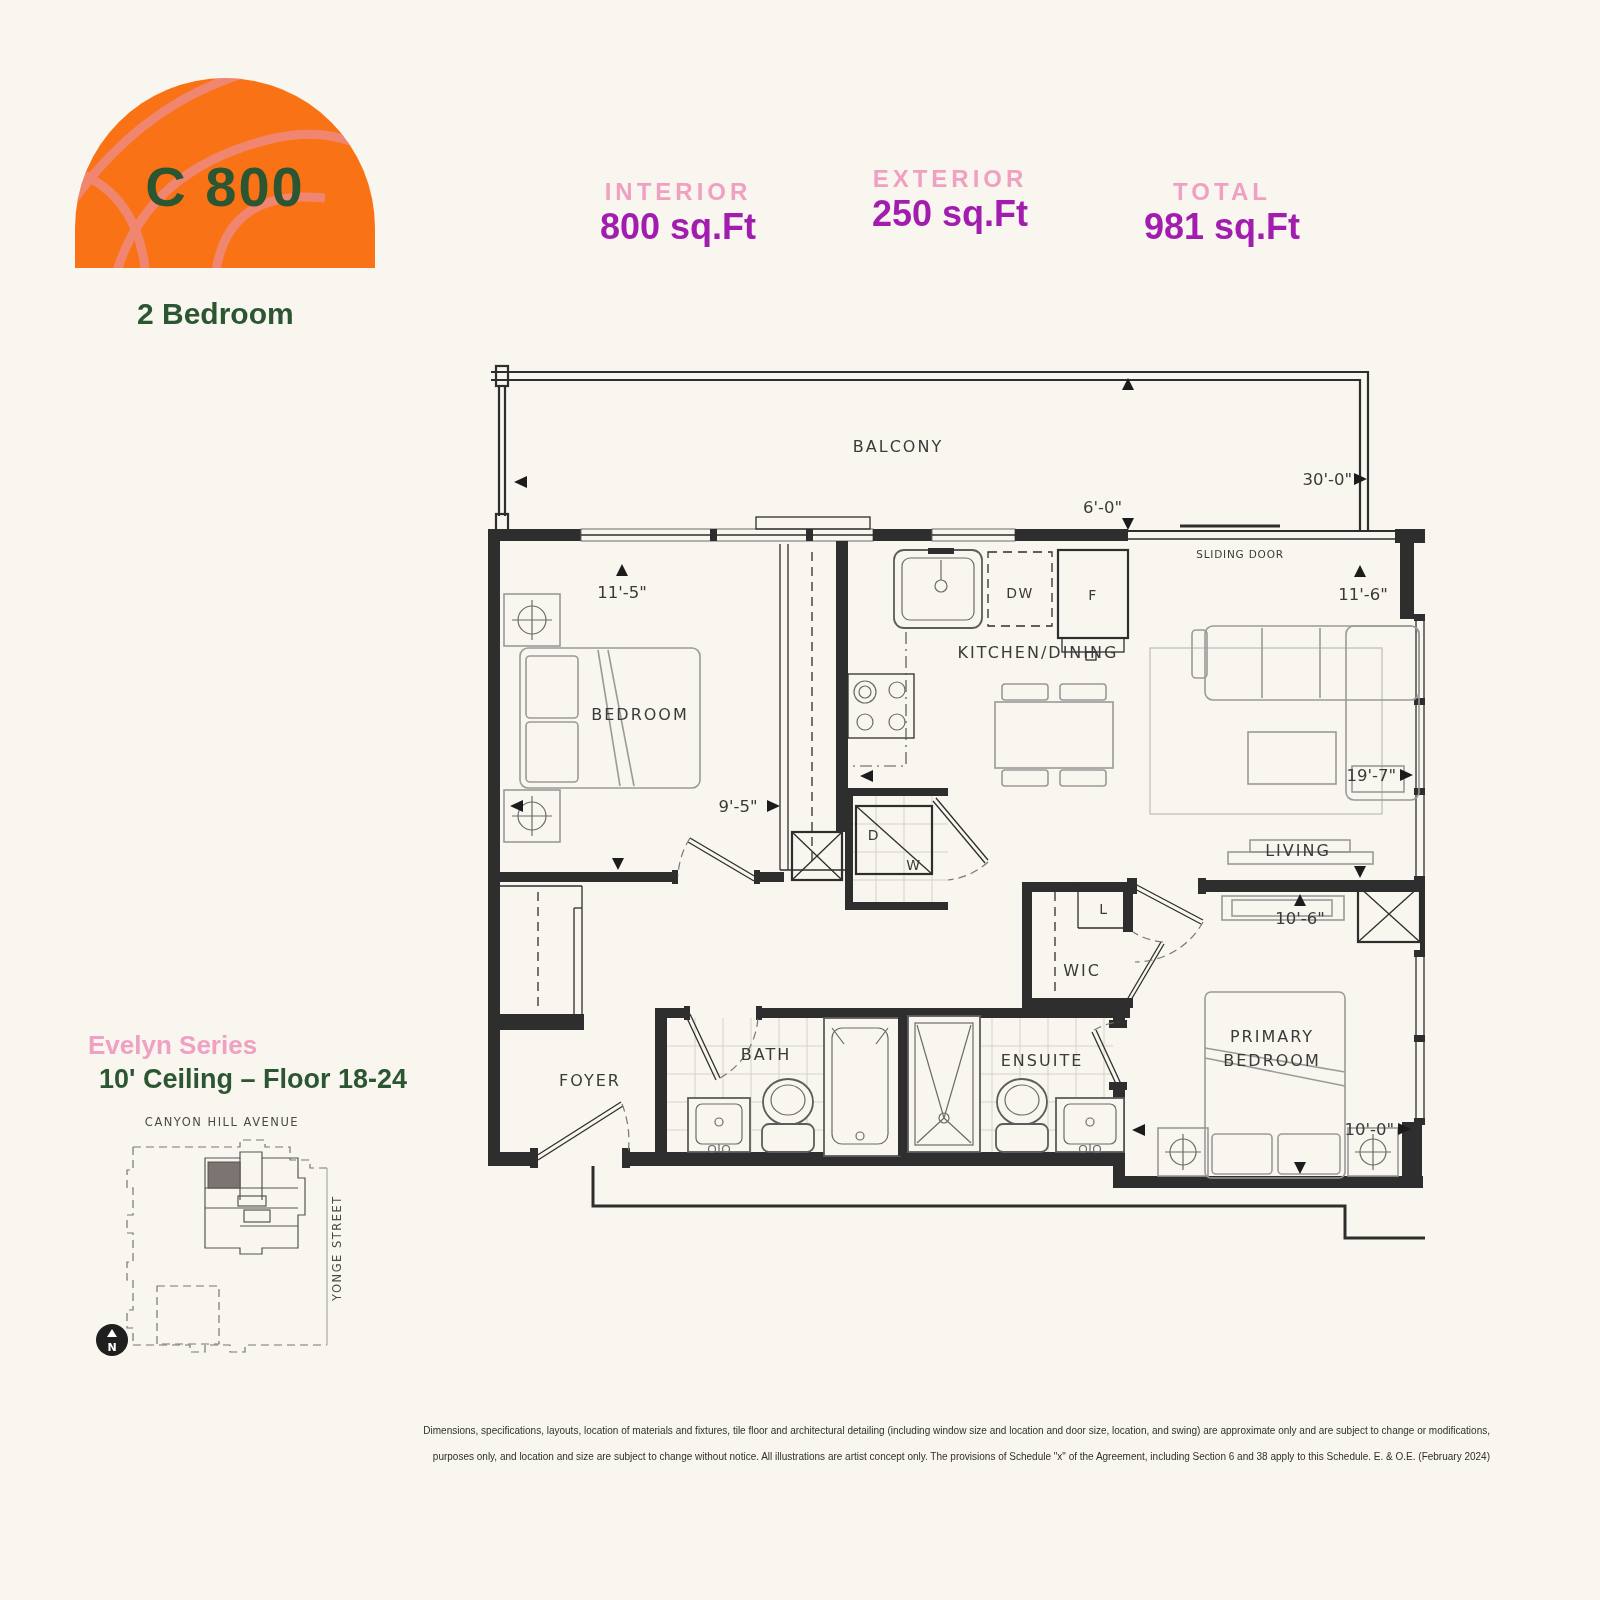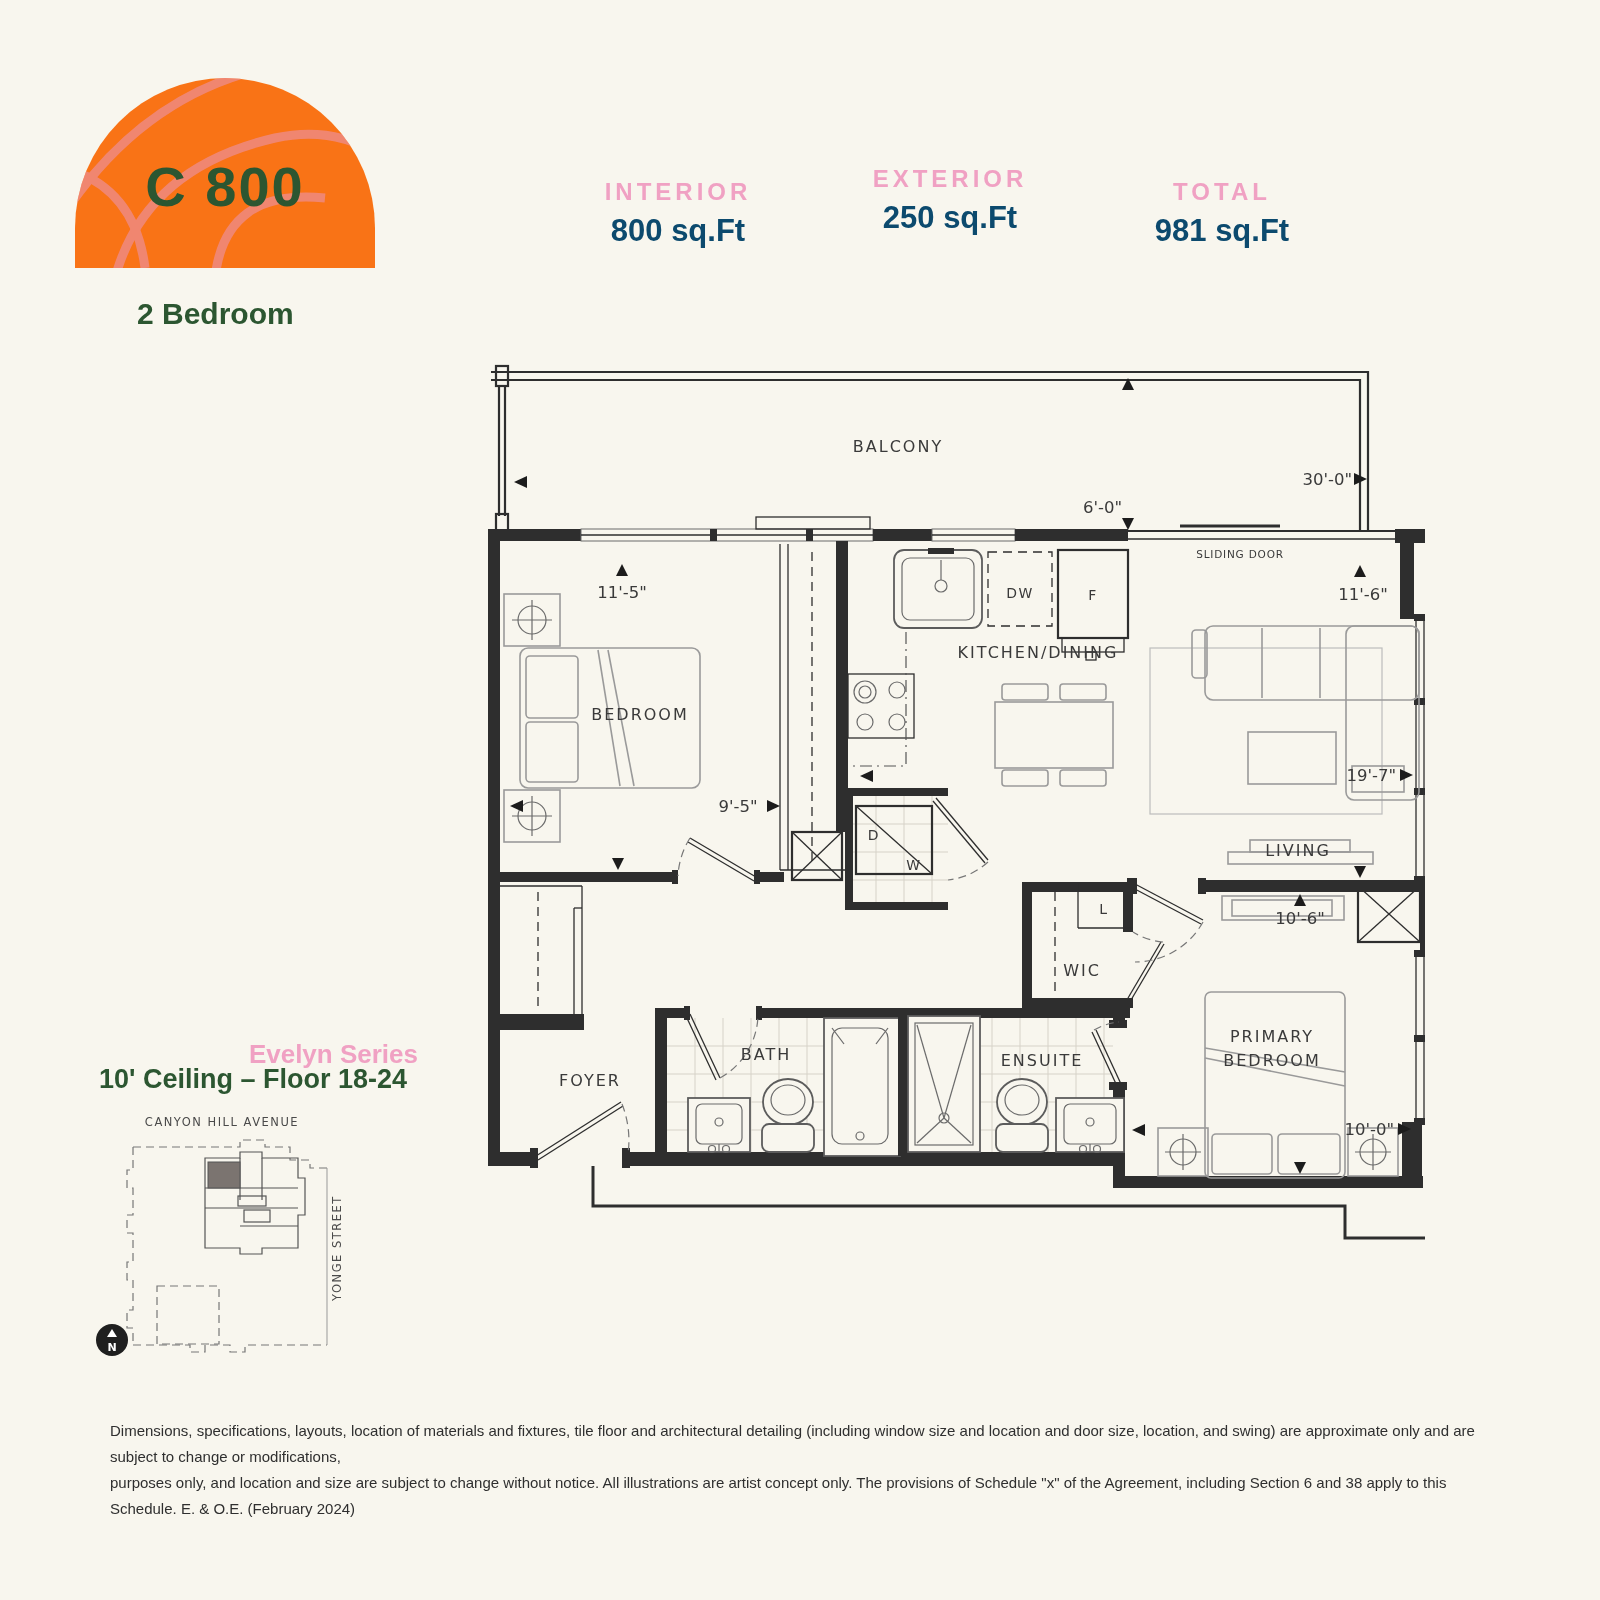--- a/index.html
+++ b/index.html
@@ -18,50 +18,50 @@
     overflow:hidden;
   }
   .arch svg{position:absolute;left:0;top:0;}
   .unit-code{
     position:relative;z-index:2;margin-top:26px;
     font-size:56px;font-weight:bold;color:#2c5631;letter-spacing:2px;
   }
   .unit-type{left:137px;top:297px;font-size:30px;font-weight:bold;color:#2c5631;}
   .stat{width:220px;text-align:center;}
   .stat .lab{font-size:24px;font-weight:bold;color:#f0a1c3;letter-spacing:4px;margin-top:23px;}
-  .stat .val{font-size:31px;font-weight:bold;color:#0c4a6e;margin-top:7px;}
+  .stat .val{font-size:36px;font-weight:bold;color:#a21caf;margin-top:0;}
   
   .wf{fill:#2e2e2e;stroke:none;}
   .wt{stroke:#2e2e2e;fill:none;stroke-width:2.2px;}
   .wt3{stroke:#2e2e2e;fill:none;stroke-width:3px;}
   .thin{stroke:#2e2e2e;fill:none;stroke-width:1.3px;}
   .winf{fill:#f8f6ee;stroke:#6b6b6b;stroke-width:1px;}
   .fur{stroke:#9a9a9a;fill:none;stroke-width:1.6px;}
   .furl{stroke:#bdbdbd;fill:none;stroke-width:1.2px;}
   .fix{stroke:#5c5c5c;fill:#f8f6ee;stroke-width:1.8px;}
   .fixthin{stroke:#6b6b6b;fill:none;stroke-width:1.2px;}
   .tile line{stroke:#d6d2c8;stroke-width:1px;}
   .dash{stroke:#2e2e2e;stroke-width:1.3px;fill:none;stroke-dasharray:9 6;}
   .dashg{stroke:#777;stroke-width:1.2px;fill:none;stroke-dasharray:8 5;}
   .dashdot{stroke:#555;stroke-width:1.2px;fill:none;stroke-dasharray:12 5 2 5;}
   .arr{fill:#1c1c1c;stroke:none;}
   text.lbl{font-family:"DejaVu Sans",sans-serif;font-size:16px;letter-spacing:2px;fill:#3a3a3a;}
   text.lbls{font-family:"DejaVu Sans",sans-serif;font-size:14px;letter-spacing:1.5px;fill:#3a3a3a;}
   text.dim{font-family:"DejaVu Sans",sans-serif;font-size:16.5px;fill:#3a3a3a;}
   text.tiny{font-family:"DejaVu Sans",sans-serif;font-size:10.5px;letter-spacing:0.8px;fill:#3a3a3a;}
   
-  .series{left:88px;top:1030px;width:330px;text-align:right;font-size:26px;font-weight:bold;color:#f0a1c3;margin-top:9px;}
+  .series{left:88px;top:1030px;width:330px;text-align:left;font-size:26px;font-weight:bold;color:#f0a1c3;}
   .ceiling{left:88px;top:1064px;width:330px;text-align:center;font-size:27px;font-weight:bold;color:#2c5631;}
   .mline{stroke:#555;stroke-width:1.2px;fill:none;}
   .mgray{stroke:#999;stroke-width:1px;fill:none;}
   text.map{font-family:"DejaVu Sans",sans-serif;font-size:11.5px;letter-spacing:1.5px;fill:#4a4a4a;}
   
   .disclaimer{
-    left:110px;top:1418px;width:1380px;text-align:left;
-    font-size:15px;color:#2f2f2f;line-height:26px;
+    left:110px;top:1418px;width:1380px;text-align:right;
+    font-size:10px;color:#2f2f2f;line-height:26px;
   }
 </style>
 </head>
 <body>
 
 <div class="abs arch">
   <svg width="300" height="190" viewBox="0 0 300 190">
     <g fill="none" stroke="#ea96bc" stroke-width="9" opacity="0.55">
       <path d="M-20,150 Q60,20 190,-10"></path>
       <path d="M40,200 Q70,90 200,60 Q270,45 320,90"></path>

